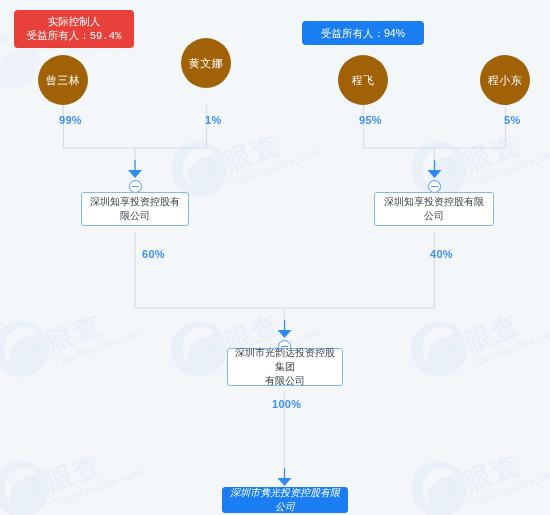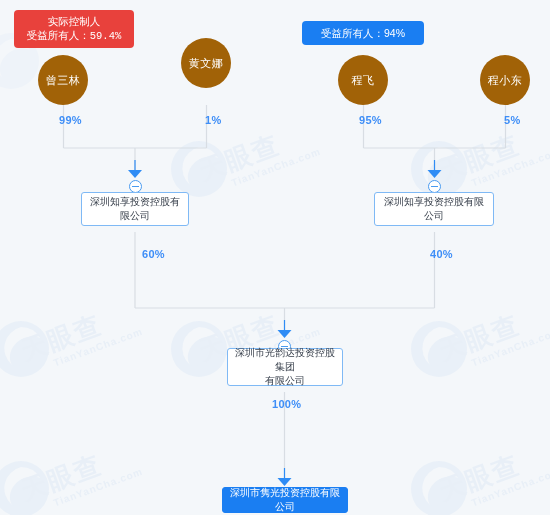--- a/index.html
+++ b/index.html
@@ -293,17 +293,17 @@
     <span>
       <span>深圳市光韵达投资控股集团</span><br>
       <span>有限公司</span>
     </span>
   </div>
 
   <div class="company" style="left:374px;top:192px;width:120px;height:34px;">
     <span>深圳知享投资控股有限公司</span>
   </div>
 
-  <div class="company filled" style="left:222px;top:487px;width:126px;height:26px;">
+  <div class="company filled" style="left:222px;top:487px;width:126px;height:26px;font-style:italic;">
     <span>深圳市隽光投资控股有限公司</span>
   </div>
 
 </div>
 
 </body></html>

